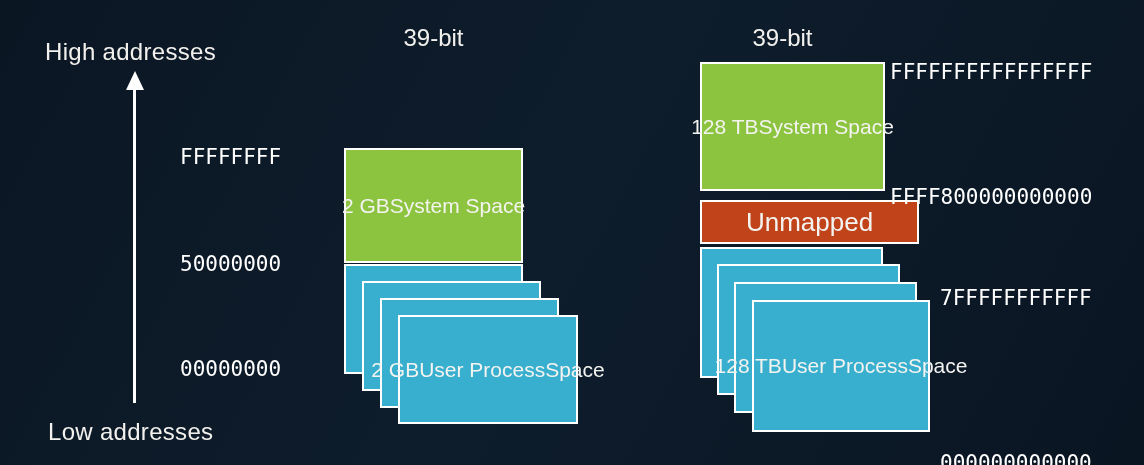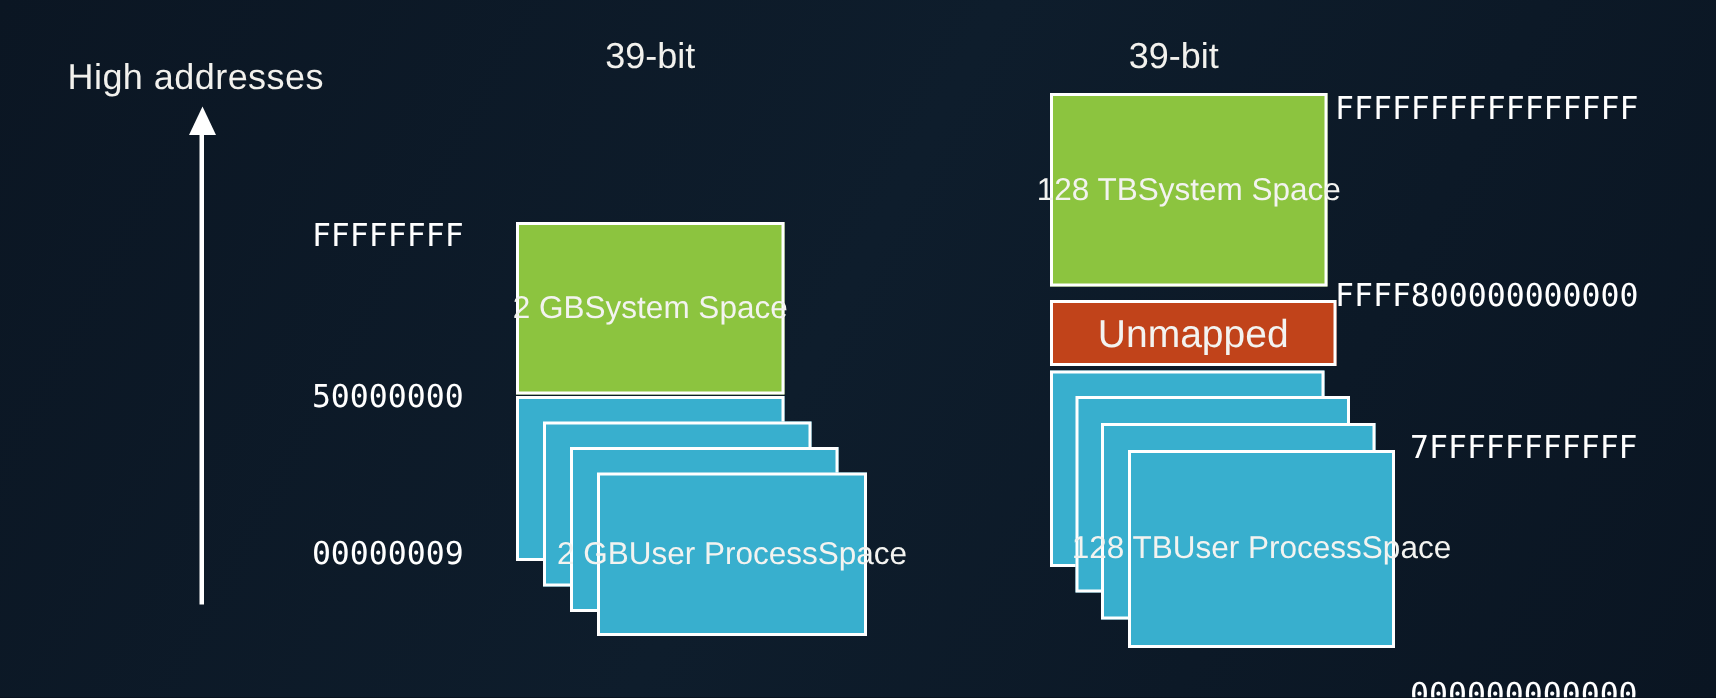--- a/index.html
+++ b/index.html
@@ -76,36 +76,37 @@
 
   
   .addr {
     font-family: "DejaVu Sans Mono", monospace;
     font-weight: 400;
     font-size: 21px;
     line-height: 24px;
     color: #ffffff;
     white-space: nowrap;
   }
-  .addr.right-align { text-align: center; }
+  .addr.right-align { text-align: left; }
 </style>
 </head>
 <body>
 
 <div class="stage">
 
   <div class="abs axis-label" style="left:45px; top:38px;">High addresses</div>
   <div class="abs arrow-head"></div>
   <div class="abs arrow-line"></div>
+  <div class="abs axis-label" style="left:48px; top:418px;">Low addresses</div>
 
   <div class="abs col-title" style="left:344px; top:24px; width:179px;">39-bit</div>
 
   <div class="abs addr right-align" style="left:180px; top:145px; width:157px;">FFFFFFFF</div>
   <div class="abs addr right-align" style="left:180px; top:252px; width:157px;">50000000</div>
-  <div class="abs addr right-align" style="left:180px; top:357px; width:157px;">00000009</div>
+  <div class="abs addr right-align" style="left:180px; top:357px; width:157px;">00000000</div>
 
   <div class="abs membox green" style="left:344px; top:148px; width:179px; height:115px;">
     <div class="line">2 GB</div>
     <div class="line">System Space</div>
   </div>
 
   <div class="abs membox blue" style="left:344px; top:264px; width:179px; height:110px;"></div>
   <div class="abs membox blue" style="left:362px; top:281px; width:179px; height:110px;"></div>
   <div class="abs membox blue" style="left:380px; top:298px; width:179px; height:110px;"></div>
   <div class="abs membox blue" style="left:398px; top:315px; width:180px; height:109px;">
@@ -114,21 +115,21 @@
     <div class="line">Space</div>
   </div>
 
   <div class="abs col-title" style="left:700px; top:24px; width:165px;">39-bit</div>
 
   <div class="abs membox green" style="left:700px; top:62px; width:185px; height:129px;">
     <div class="line">128 TB</div>
     <div class="line">System Space</div>
   </div>
 
-  <div class="abs membox orange" style="left:700px; top:200px; width:191px; height:44px;">
+  <div class="abs membox orange" style="left:700px; top:200px; width:219px; height:44px;">
     <div class="unmapped-text">Unmapped</div>
   </div>
 
   <div class="abs membox blue" style="left:700px; top:247px; width:183px; height:131px;"></div>
   <div class="abs membox blue" style="left:717px; top:264px; width:183px; height:131px;"></div>
   <div class="abs membox blue" style="left:734px; top:282px; width:183px; height:131px;"></div>
   <div class="abs membox blue" style="left:752px; top:300px; width:178px; height:132px;">
     <div class="line">128 TB</div>
     <div class="line">User Process</div>
     <div class="line">Space</div>

